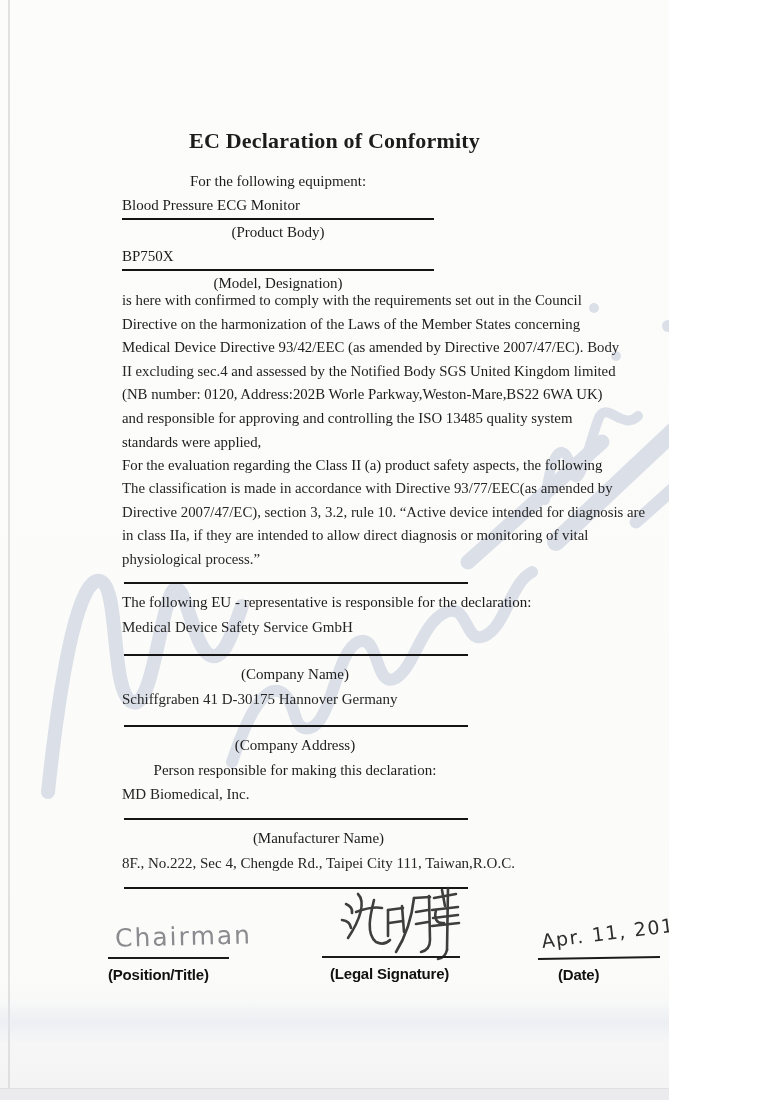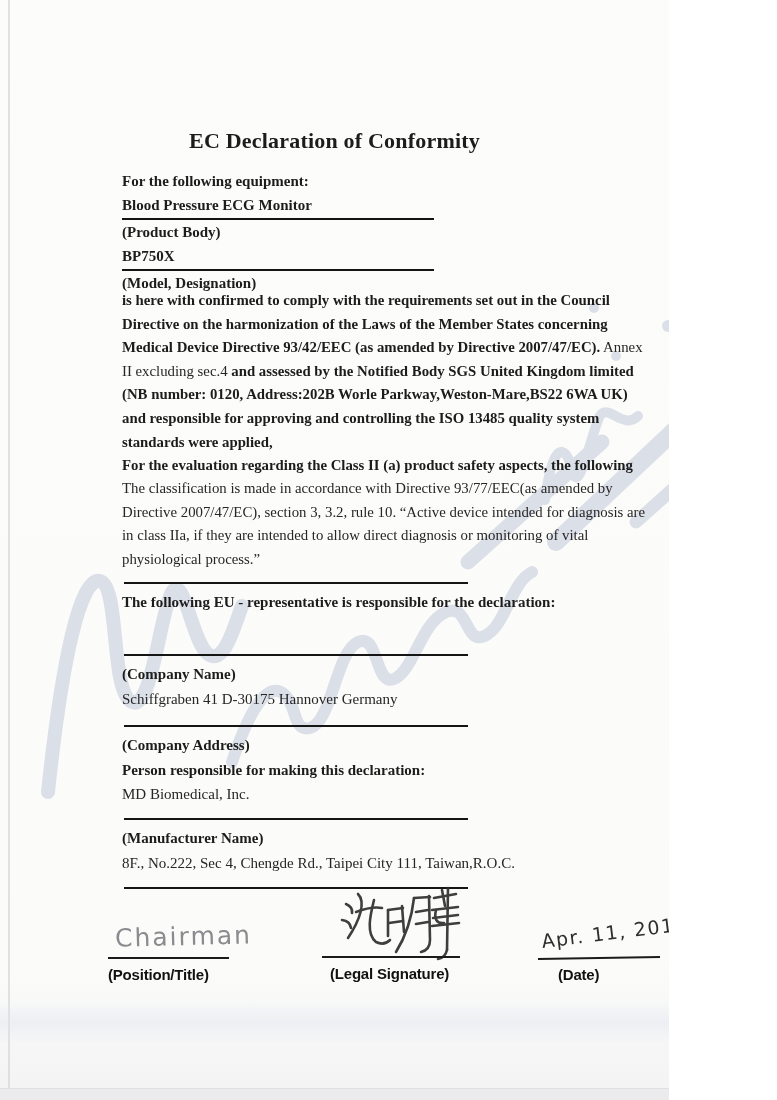--- a/index.html
+++ b/index.html
@@ -17,21 +17,21 @@
   }
   
   .edge-left{position:absolute;left:8px;top:0;width:2px;height:100%;background:#d8d8da;opacity:.75;}
   .band-bottom{position:absolute;left:0;top:1000px;width:100%;height:44px;
     background:linear-gradient(to bottom,rgba(222,228,238,0),rgba(222,228,238,.45),rgba(222,228,238,0));}
   .strip-bottom{position:absolute;left:0;bottom:0;width:100%;height:11px;background:#ebebed;border-top:1px solid #e0e0e2;}
   .wm{position:absolute;left:0;top:0;z-index:0;}
   .content{position:absolute;left:0;top:0;width:100%;height:100%;z-index:1;}
   .title{position:absolute;top:128px;left:0;width:100%;text-align:center;
     font-size:22px;font-weight:700;letter-spacing:.2px;}
-  .b{font-weight:700;color:var(--ink);}
+  .b{font-weight:400;color:var(--ink);text-align:center;}
   .r{font-weight:400;color:var(--ink-soft);}
   .equip{position:absolute;left:122px;top:169px;font-size:15px;}
   .equip > div{line-height:24.4px;white-space:nowrap;}
   .uspan{display:inline-block;width:312px;border-bottom:2px solid #141414;}
   .para{position:absolute;left:122px;}
   .para1{top:289px;}
   .para2{top:477px;}
   .pline{white-space:nowrap;line-height:23.6px;font-size:14.8px;}
   .sec{position:absolute;left:122px;font-size:15px;}
   .sec1{top:582px;} .sec2{top:654px;} .sec3{top:725px;} .sec4{top:818px;} .sec5{top:887px;}
@@ -83,39 +83,40 @@
       <div class="b">For the following equipment:</div>
       <div><span class="uspan"><span class="b">Blood Pressure ECG Monitor</span></span></div>
       <div class="b">(Product Body)</div>
       <div><span class="uspan"><span class="b">BP750X</span></span></div>
       <div class="b">(Model, Designation)</div>
     </div>
 
     <div class="para para1">
         <div class="pline"><span class="b">is here with confirmed to comply with the requirements set out in the Council</span></div>
         <div class="pline"><span class="b">Directive on the harmonization of the Laws of the Member States concerning</span></div>
-        <div class="pline"><span class="b">Medical Device Directive 93/42/EEC (as amended by Directive 2007/47/EC).</span><span class="r"> Annex</span></div>
+        <div class="pline"><span class="b">Medical Device Directive 93/42/EEC (as amended by Directive 2007/47/EC).</span><span class="r"> Body</span></div>
         <div class="pline"><span class="r">II excluding sec.4 </span><span class="b">and assessed by the Notified Body SGS United Kingdom limited</span></div>
         <div class="pline"><span class="b">(NB number: 0120, Address:202B Worle Parkway,Weston-Mare,BS22 6WA UK)</span></div>
         <div class="pline"><span class="b">and responsible for approving and controlling the ISO 13485 quality system</span></div>
         <div class="pline"><span class="b">standards were applied,</span></div>
         <div class="pline"><span class="b">For the evaluation regarding the Class II (a) product safety aspects, the following</span></div>
       </div>
 
     <div class="para para2">
         <div class="pline"><span class="r">The classification is made in accordance with Directive 93/77/EEC(as amended by</span></div>
         <div class="pline"><span class="r">Directive 2007/47/EC), section 3, 3.2, rule 10. “Active device intended for diagnosis are</span></div>
         <div class="pline"><span class="r">in class IIa, if they are intended to allow direct diagnosis or monitoring of vital</span></div>
         <div class="pline"><span class="r">physiological process.”</span></div>
       </div>
 
     <div class="sec sec1">
       <div class="sep"></div>
       <div class="txt">
         <div class="b">The following EU - representative is responsible for the declaration:</div>
+        <div class="r">Medical Device Safety Service GmbH</div>
       </div>
     </div>
 
     <div class="sec sec2">
       <div class="sep"></div>
       <div class="txt">
         <div class="b">(Company Name)</div>
         <div class="r">Schiffgraben 41 D-30175 Hannover Germany</div>
       </div>
     </div>

